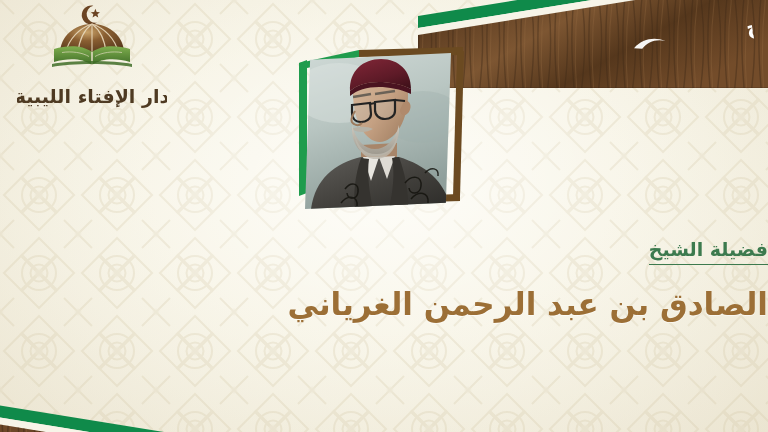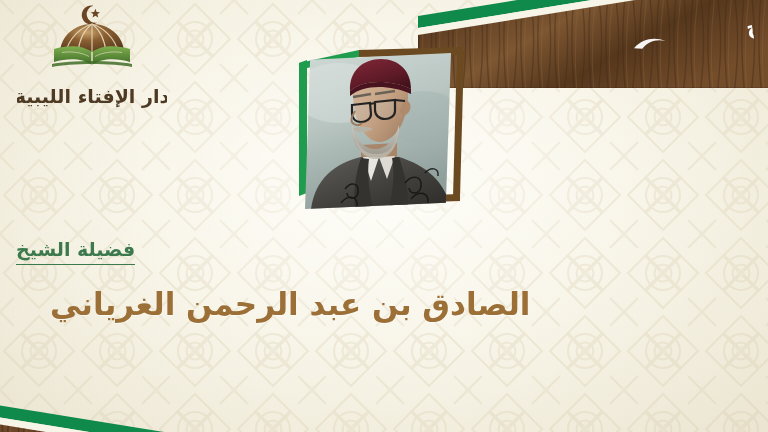--- a/index.html
+++ b/index.html
@@ -107,24 +107,24 @@
     height: 156px;
     overflow: hidden;
     clip-path: polygon(3.5% 4.4%, 100% 0%, 96.5% 96%, 0% 100%);
     box-shadow: 0 2px 7px rgba(90,70,40,.22);
   }
   .portrait-photo svg { display: block; width: 100%; height: 100%; }
 
   
   .caption {
     position: absolute;
-    left: 16px;
+    left: 0;
     right: 0;
     top: 238px;
-    text-align: left;
+    text-align: right;
   }
   .caption-eyebrow {
     display: inline-block;
     font-family: "DejaVu Sans", "Liberation Sans", sans-serif;
     font-size: 19px;
     font-weight: 700;
     letter-spacing: .2px;
     color: #3c7a4e;
     line-height: 1.25;
     padding-bottom: 2px;

